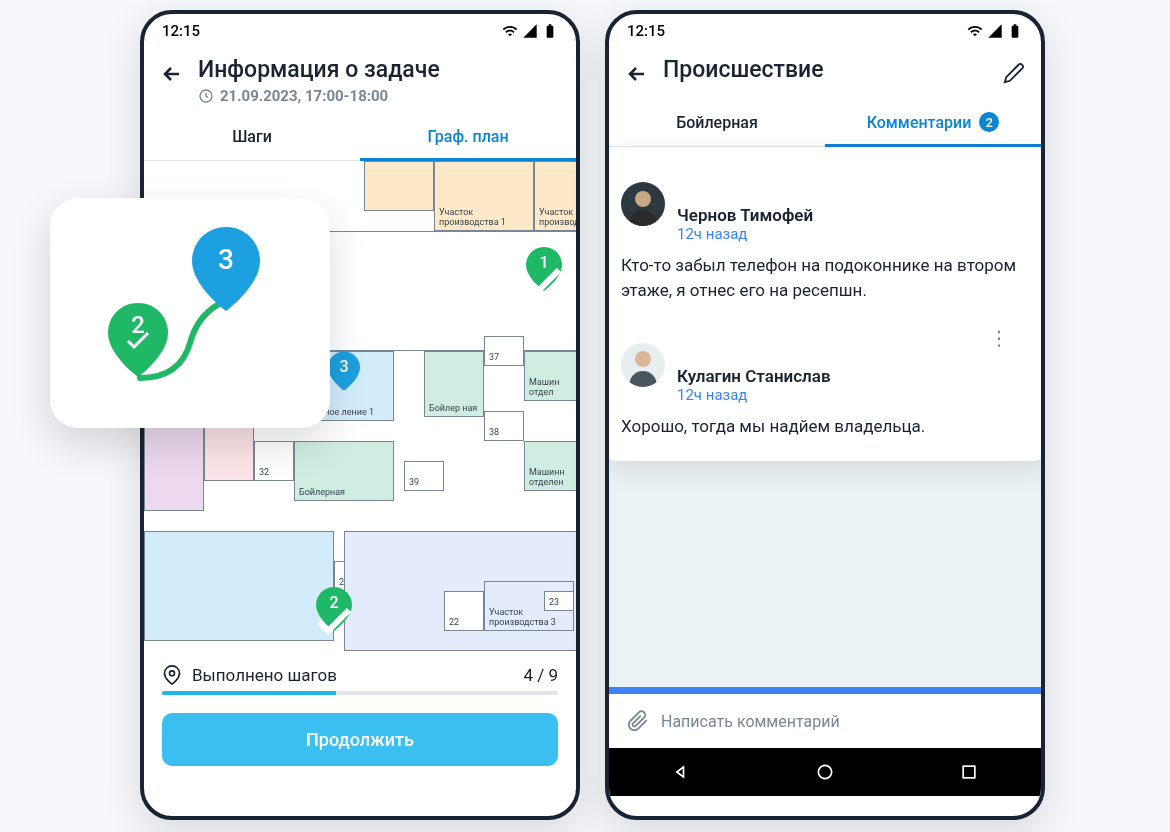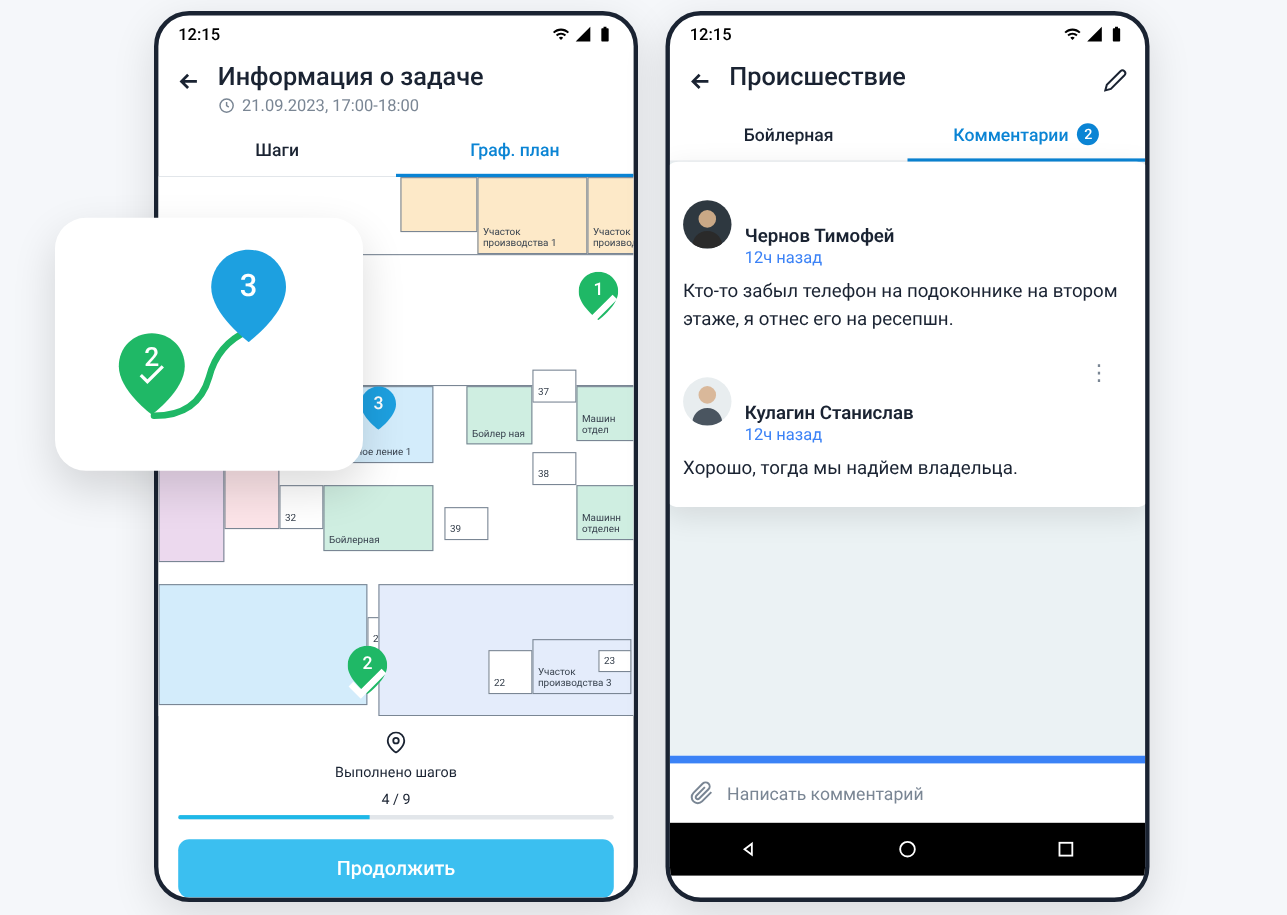--- a/index.html
+++ b/index.html
@@ -47,20 +47,21 @@
     font-weight: 500;
     color: #1a2332;
   }
   .header-sub {
     display: flex;
     align-items: center;
     gap: 6px;
     color: #7a8694;
     font-size: 15px;
     margin-top: 4px;
+    font-weight: bold;
   }
   .tabs {
     display: flex;
     border-bottom: 1px solid #e2e6ea;
   }
   .tab {
     flex: 1;
     text-align: center;
     padding: 14px 8px;
     font-size: 16px;
@@ -122,25 +123,23 @@
     font-size: 16px;
     font-weight: 500;
   }
   .pin-check {
     position: absolute;
     top: 20px; left: 0; right: 0;
     text-align: center;
   }
   .steps-row {
     display: flex;
-    align-items: center;
     padding: 14px 18px 6px;
     gap: 10px;
-    font-size: 13px;
-    flex-direction: column;
+    font-size: 17px;
   }
   .steps-row .label { flex: 1; color: #1a2332; }
   .steps-row .count { color: #1a2332; font-weight: 400; }
   .progress {
     margin: 0 18px;
     height: 4px;
     background: #e2e6ea;
     border-radius: 2px;
     overflow: hidden;
   }
@@ -291,21 +290,21 @@
     <div class="fp-room small" style="left:290px;top:0;width:100px;height:70px;background:#fde9c8">
         <span>Участок производства 1</span>
       </div>
     <div class="fp-room small" style="left:390px;top:0;width:50px;height:70px;background:#fde9c8">
         <span>Участок производс</span>
       </div>
     <div class="fp-room" style="left:170px;top:70px;width:270px;height:120px;background:#fff"></div>
     <div class="fp-room small" style="left:170px;top:190px;width:80px;height:70px;background:#d3ecfb">
         <span>нное ление 1</span>
       </div>
-    <div class="fp-room small" style="left:280px;top:190px;width:60px;height:53px;background:#cfeee1">
+    <div class="fp-room small" style="left:280px;top:190px;width:60px;height:66px;background:#cfeee1">
         <span>Бойлер ная</span>
       </div>
     <div class="fp-room small" style="left:340px;top:175px;width:40px;height:30px;background:#fff">
         <span>37</span>
       </div>
     <div class="fp-room small" style="left:380px;top:190px;width:60px;height:50px;background:#cfeee1">
         <span>Машин отдел</span>
       </div>
     <div class="fp-room small" style="left:340px;top:250px;width:40px;height:30px;background:#fff">
         <span>38</span>

